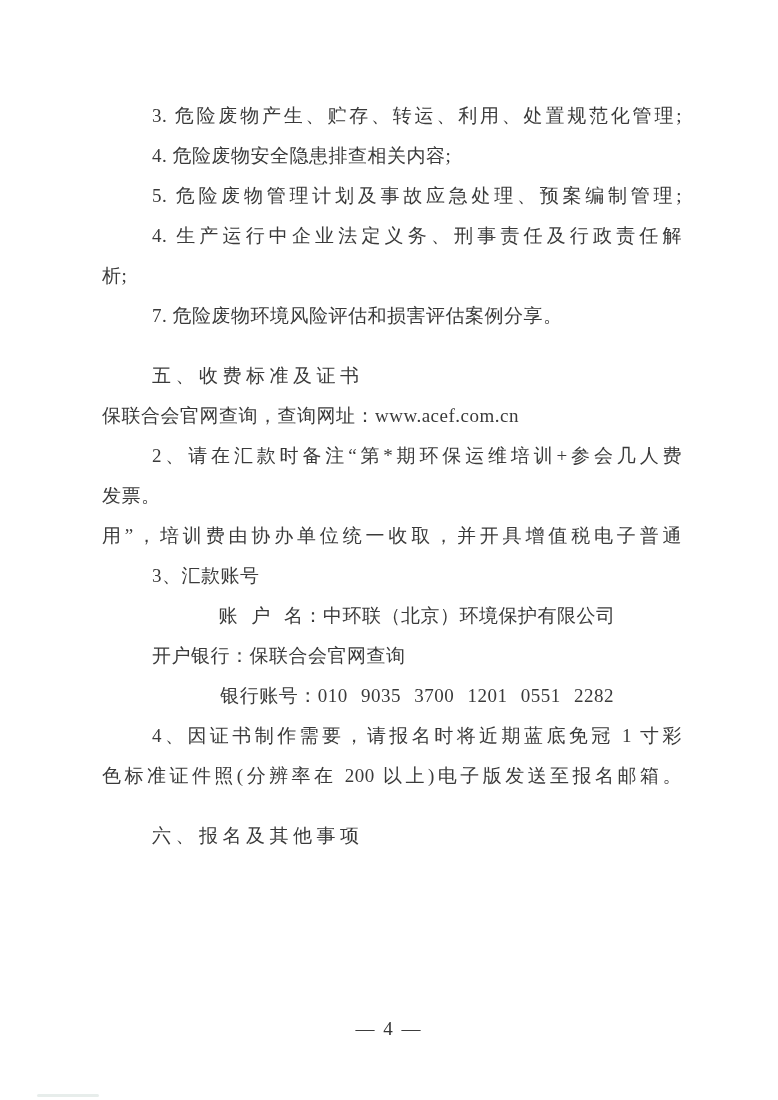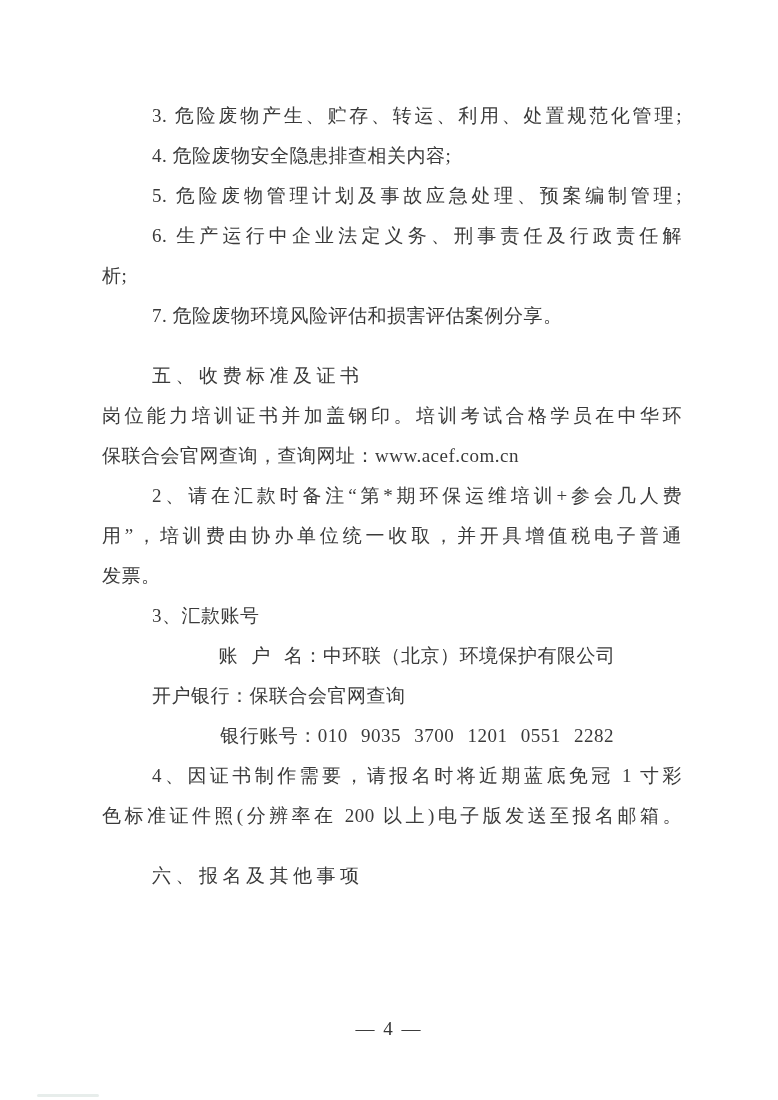--- a/index.html
+++ b/index.html
@@ -70,29 +70,28 @@
 </style>
 </head>
 <body>
 
 <div class="page">
 
   <div class="doc">
       <div class="line ind jst">3. 危险废物产生、贮存、转运、利用、处置规范化管理;</div>
       <div class="line ind">4. 危险废物安全隐患排查相关内容;</div>
       <div class="line ind jst">5. 危险废物管理计划及事故应急处理、预案编制管理;</div>
-      <div class="line ind jst">6. 生产运行中企业法定义务、刑事责任及行政责任解</div>
+      <div class="line ind jst">4. 生产运行中企业法定义务、刑事责任及行政责任解</div>
       <div class="line">析;</div>
       <div class="line ind">7. 危险废物环境风险评估和损害评估案例分享。</div>
       <div class="line ind hd">五、收费标准及证书</div>
-      <div class="line jst">岗位能力培训证书并加盖钢印。培训考试合格学员在中华环</div>
       <div class="line">保联合会官网查询，查询网址：www.acef.com.cn</div>
       <div class="line ind jst">2、请在汇款时备注“第*期环保运维培训+参会几人费</div>
+      <div class="line">发票。</div>
       <div class="line jst">用”，培训费由协办单位统一收取，并开具增值税电子普通</div>
-      <div class="line">发票。</div>
       <div class="line ind">3、汇款账号</div>
       <div class="line ind wide">账 户 名：中环联（北京）环境保护有限公司</div>
       <div class="line ind">开户银行：保联合会官网查询</div>
       <div class="line ind wide">银行账号：010 9035 3700 1201 0551 2282</div>
       <div class="line ind jst">4、因证书制作需要，请报名时将近期蓝底免冠 1 寸彩</div>
       <div class="line jst">色标准证件照(分辨率在 200 以上)电子版发送至报名邮箱。</div>
       <div class="line ind hd">六、报名及其他事项</div>
     </div>
 
   <div class="footer">— 4 —</div>

